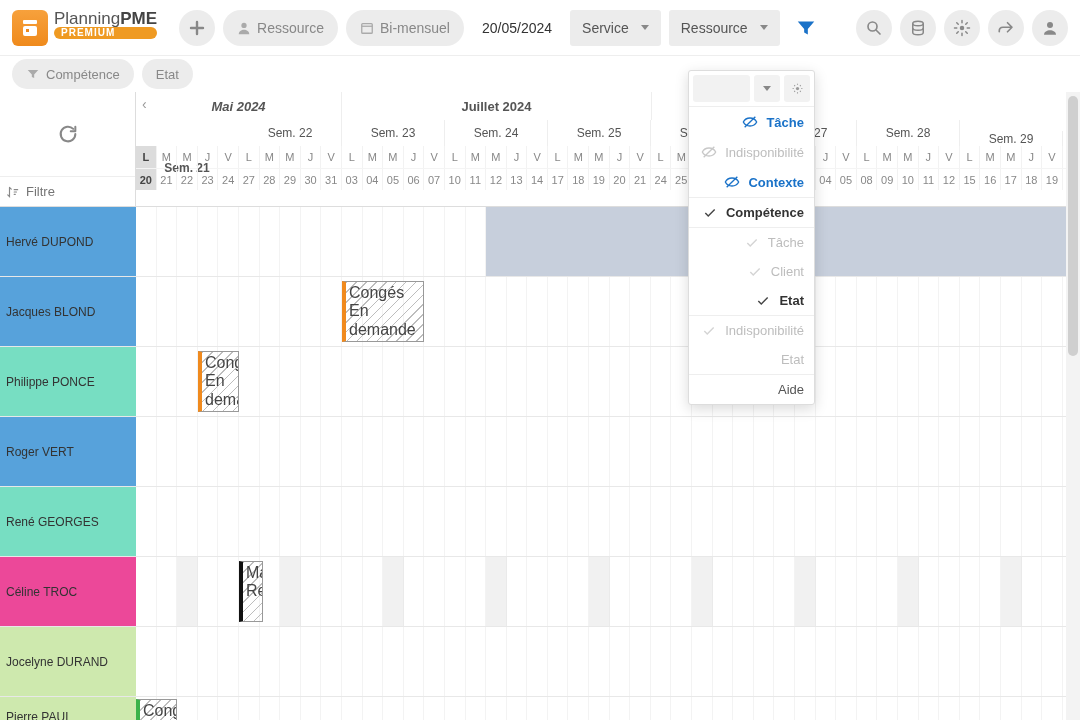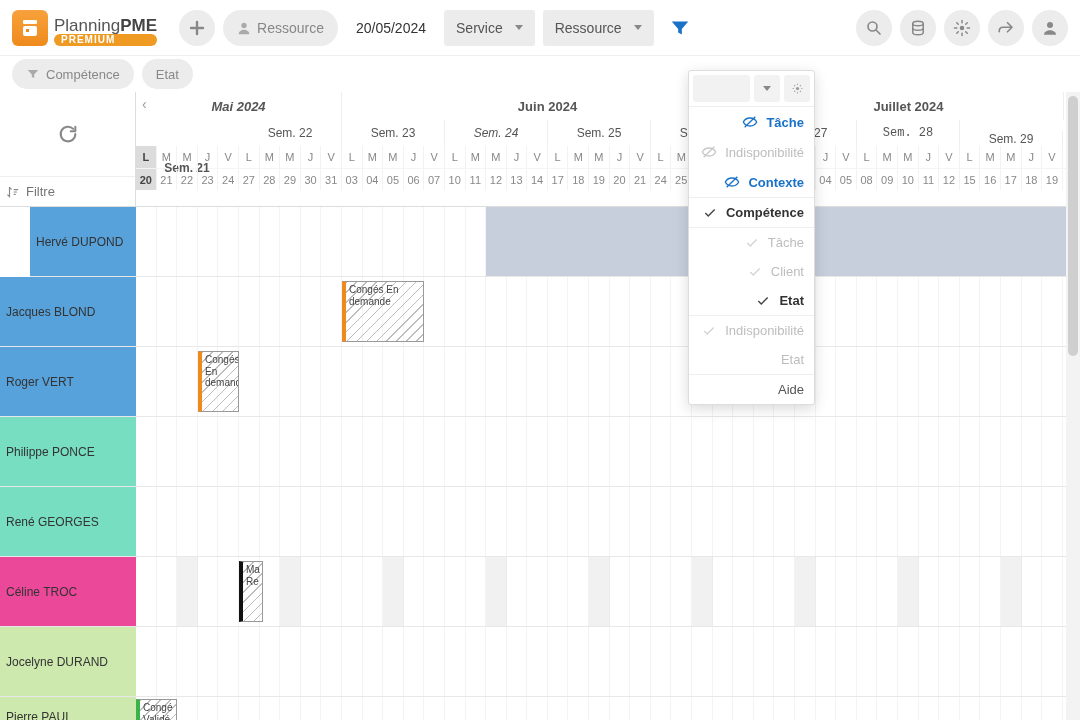--- a/index.html
+++ b/index.html
@@ -1,20 +1,20 @@
 <!DOCTYPE html>
 <html><head>
 <meta charset="utf-8">
 <style>
 * { box-sizing: border-box; margin: 0; padding: 0; font-family: Arial, sans-serif; }
 body { background: #fff; width: 1080px; height: 720px; overflow: hidden; position: relative; }
 
 
 .toolbar { height: 56px; display: flex; align-items: center; padding: 0 12px; gap: 8px; border-bottom: 1px solid #eee; }
-.logo-wrap { display: flex; align-items: flex-end; gap: 6px; }
+.logo-wrap { display: flex; align-items: flex-start; gap: 6px; }
 .logo-icon { width: 36px; height: 36px; background: linear-gradient(#f7a13c, #ef8a1c); border-radius: 6px; display:flex; align-items:center; justify-content:center; color:#fff; font-weight:bold; font-size:18px; }
 .logo-text { display:flex; flex-direction:column; line-height:1; }
 .logo-text .t1 { font-size: 17px; color:#555; }
 .logo-text .t1 b { color:#444; font-weight:700; }
 .premium { background:#ef9a22; color:#fff; font-size:10px; padding:1px 7px; border-radius:8px; letter-spacing:1px; font-weight:600; }
 .tb-circle { width:36px; height:36px; border-radius:50%; background:#ececec; color:#777; display:flex; align-items:center; justify-content:center; font-size:16px; }
 .tb-pill { background:#ececec; color:#888; border-radius:18px; height:36px; padding:0 14px; display:flex; align-items:center; gap:6px; font-size:14px; }
 .tb-date { background:#fff; color:#333; height:36px; padding:0 10px; display:flex; align-items:center; font-size:14px; }
 .tb-select { background:#ececec; height:36px; padding:0 12px; display:flex; align-items:center; border-radius:3px; color:#555; font-size:14px; gap:12px; }
 .caret { width:0; height:0; border-left:4px solid transparent; border-right:4px solid transparent; border-top:5px solid #888; }
@@ -41,38 +41,38 @@
 .day { width:20.6px; display:flex; align-items:center; justify-content:center; font-size:11px; color:#888; border-right:1px solid #f2f2f2; }
 .nums-row { height:22px; display:flex; border-top:1px solid #f4f4f4; }
 .num { width:20.6px; display:flex; align-items:center; justify-content:center; font-size:11px; color:#888; border-right:1px solid #f2f2f2; }
 .day.today, .num.today { background:#dcdcdc; font-weight:bold; color:#444; }
 .nav-arrow { position:absolute; top:4px; color:#999; font-size:14px; cursor:pointer; }
 
 
 .grid { display:flex; }
 .resources { width:136px; flex-shrink:0; }
 .res { height:70px; border-bottom:1px solid #e8e8e8; display:flex; align-items:center; padding:0 6px; font-size:12px; color:#333; }
-.r1 { background:#57a2db;margin-left:30px; }
+.r1 { background:#57a2db; }
 .r2 { background:#57a2db; }
 .r3 { background:#57a2db; }
 .r4 { background:#77dec2; }
 .r5 { background:#77dec2; }
 .r6 { background:#ec4899; }
 .r7 { background:#cee9ae; }
 .r8 { background:#cee9ae; }
 
 .timeline { flex:1; position:relative; }
 .row { height:70px; border-bottom:1px solid #e8e8e8; position:relative; }
 .vgrid { position:absolute; top:0; bottom:0; left:0; right:0; display:flex; pointer-events:none; }
 .vcol { width:20.6px; border-right:1px solid #f3f3f3; }
 
 .wk-shade { position:absolute; top:0; bottom:0; background:#e0e0e0; opacity:0.45; }
 .topshade { position:absolute; top:0; height:70px; background:#c7cfdc; }
 
-.task { position:absolute; top:4px; bottom:4px; font-size:10px; color:#444; padding:2px 3px; overflow:hidden; line-height:1.15; }
+.task { position:absolute; top:4px; bottom:4px; font-size:16px; color:#444; padding:2px 3px; overflow:hidden; line-height:1.15; }
 .hatch { background-image: repeating-linear-gradient(135deg, #bdbdbd 0 1px, transparent 1px 7px); border:1px solid #999; }
 .orangebar { border-left:4px solid #f08a1e; }
 .blackbar { border-left:4px solid #111; }
 .greenbar { border-left:4px solid #3bb24a; }
 
 
 .panel { position:absolute; top:70px; left:688px; width:127px; background:#fff; border:1px solid #ddd; box-shadow:0 4px 14px rgba(0,0,0,0.15); border-radius:3px; z-index:50; font-size:13px; color:#555; }
 .panel-top { height:36px; padding:4px; display:flex; gap:4px; border-bottom:1px solid #eee; }
 .panel-search { flex:1; background:#f2f2f2; border-radius:3px; }
 .panel-btn { width:26px; background:#f2f2f2; border-radius:3px; display:flex; align-items:center; justify-content:center; color:#999; }
@@ -113,20 +113,27 @@
         <path d="M8 2v12M2 8h12" stroke="#888" stroke-width="2.4" stroke-linecap="round"></path>
       </svg>
   </div>
   <div class="tb-pill">
     <svg width="14" height="14" viewBox="0 0 16 16">
         <circle cx="8" cy="5" r="3" fill="#aaa"></circle>
         <path d="M2 15c0-3 3-5 6-5s6 2 6 5" fill="#aaa"></path>
       </svg>
     <span>Ressource</span>
   </div>
+  <div class="tb-pill">
+    <svg width="14" height="14" viewBox="0 0 16 16">
+        <rect x="2" y="3" width="12" height="11" rx="1" fill="none" stroke="#aaa" stroke-width="1.5"></rect>
+        <path d="M2 6h12" stroke="#aaa" stroke-width="1.5"></path>
+      </svg>
+    <span>Bi-mensuel</span>
+  </div>
   <div class="tb-date">20/05/2024</div>
   <div class="tb-select">
     <span>Service</span>
       <span class="caret"></span>
   </div>
   <div class="tb-select">
     <span>Ressource</span>
       <span class="caret"></span>
   </div>
   <div class="funnel">
@@ -192,33 +199,32 @@
       <svg width="14" height="14" viewBox="0 0 24 24">
           <path d="M6 4v16l-3-3M6 4l3 3M14 8h6M14 12h4M14 16h2" stroke="#888" stroke-width="2" fill="none" stroke-linecap="round"></path>
         </svg>
       <input class="filter-input" placeholder="Filtre" style="">
     </div>
   </div>
   <div style="flex:1; position:relative;">
     <div class="months-row">
       <span class="nav-arrow" style="left:6px;">‹</span>
       <div class="month" style="width:206px;font-style:italic;">Mai 2024</div>
-      <div class="month" style="width:412px;">Juin 2024</div>
       <div class="month" style="width:310px;">Juillet 2024</div>
       <span class="nav-arrow" style="right:6px;">›</span>
     </div>
     <div class="weeks-row" id="weeks">
         <div class="week" style="width: 103px; font-weight: 600; margin-top: 48px;">Sem. 21</div>
         <div class="week" style="width: 103px;">Sem. 22</div>
         <div class="week" style="width: 103px;">Sem. 23</div>
-        <div class="week" style="width: 103px; font-style: italic;">Sem. 24</div>
+        <div class="week" style="width: 103px;">Sem. 24</div>
         <div class="week" style="width: 103px; text-align: right;">Sem. 25</div>
         <div class="week" style="width: 103px;">Sem. 26</div>
         <div class="week" style="width: 103px;">Sem. 27</div>
-        <div class="week" style="width: 103px; font-family: Liberation Mono, monospace;">Sem. 28</div>
+        <div class="week" style="width: 103px;">Sem. 28</div>
         <div class="week" style="width: 103px; margin-top: 11px;">Sem. 29</div>
       </div>
     <div class="days-row" id="days">
         <div class="day today">L</div>
         <div class="day">M</div>
         <div class="day">M</div>
         <div class="day">J</div>
         <div class="day">V</div>
         <div class="day">L</div>
         <div class="day">M</div>
@@ -308,22 +314,22 @@
         <div class="num">18</div>
         <div class="num">19</div>
       </div>
   </div>
 </div>
 
 <div class="grid">
   <div class="resources" id="reslist">
       <div class="res r1">Hervé DUPOND</div>
       <div class="res r2">Jacques BLOND</div>
+      <div class="res r4">Philippe PONCE</div>
       <div class="res r3">Roger VERT</div>
-      <div class="res r4">Philippe PONCE</div>
       <div class="res r5">René GEORGES</div>
       <div class="res r6">Céline TROC</div>
       <div class="res r7">Jocelyne DURAND</div>
       <div class="res r8" style="height: 40px;">Pierre PAUL</div>
     </div>
   <div class="timeline" id="timeline">
     <div class="vgrid" id="vgrid">
         <div class="vcol"></div>
         <div class="vcol"></div>
         <div class="vcol"></div>

